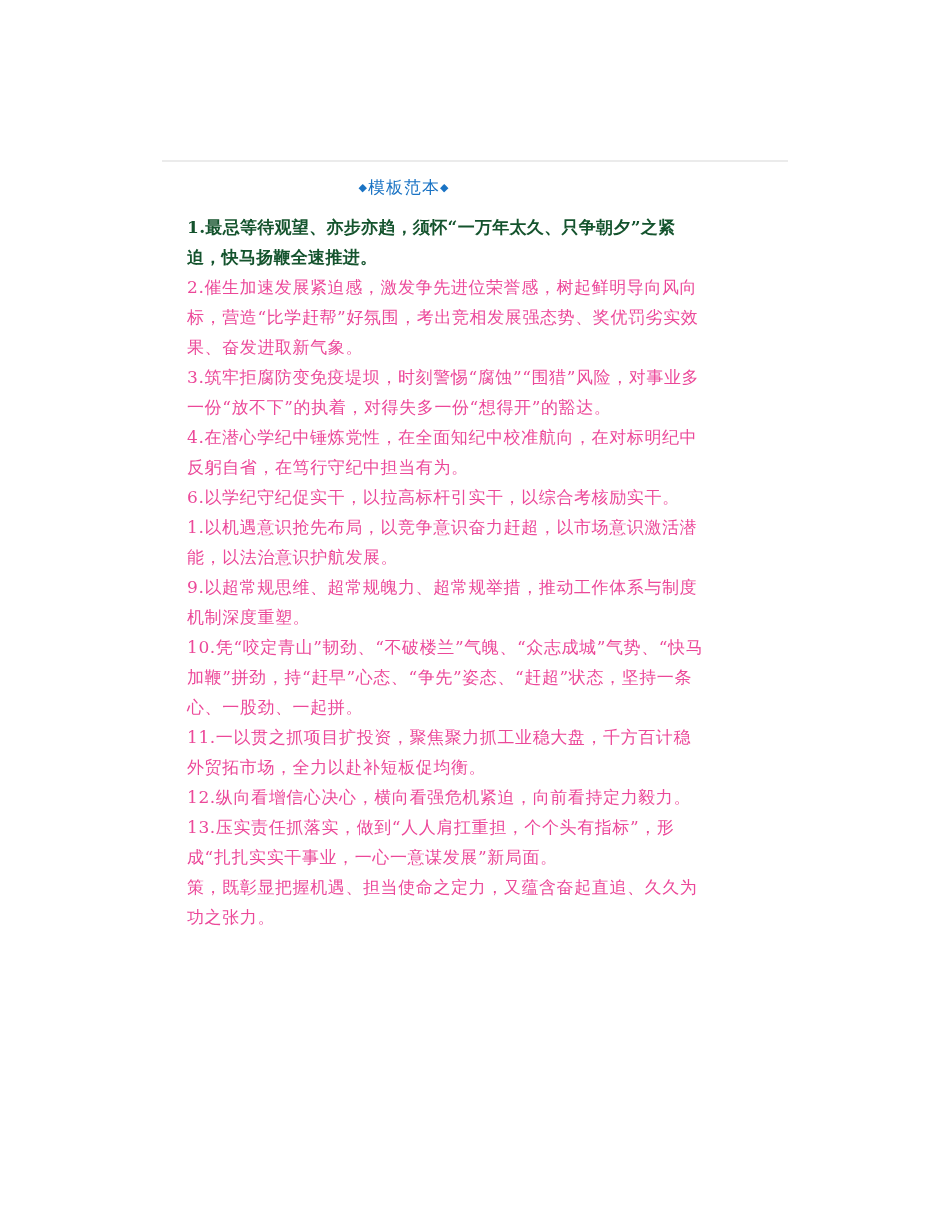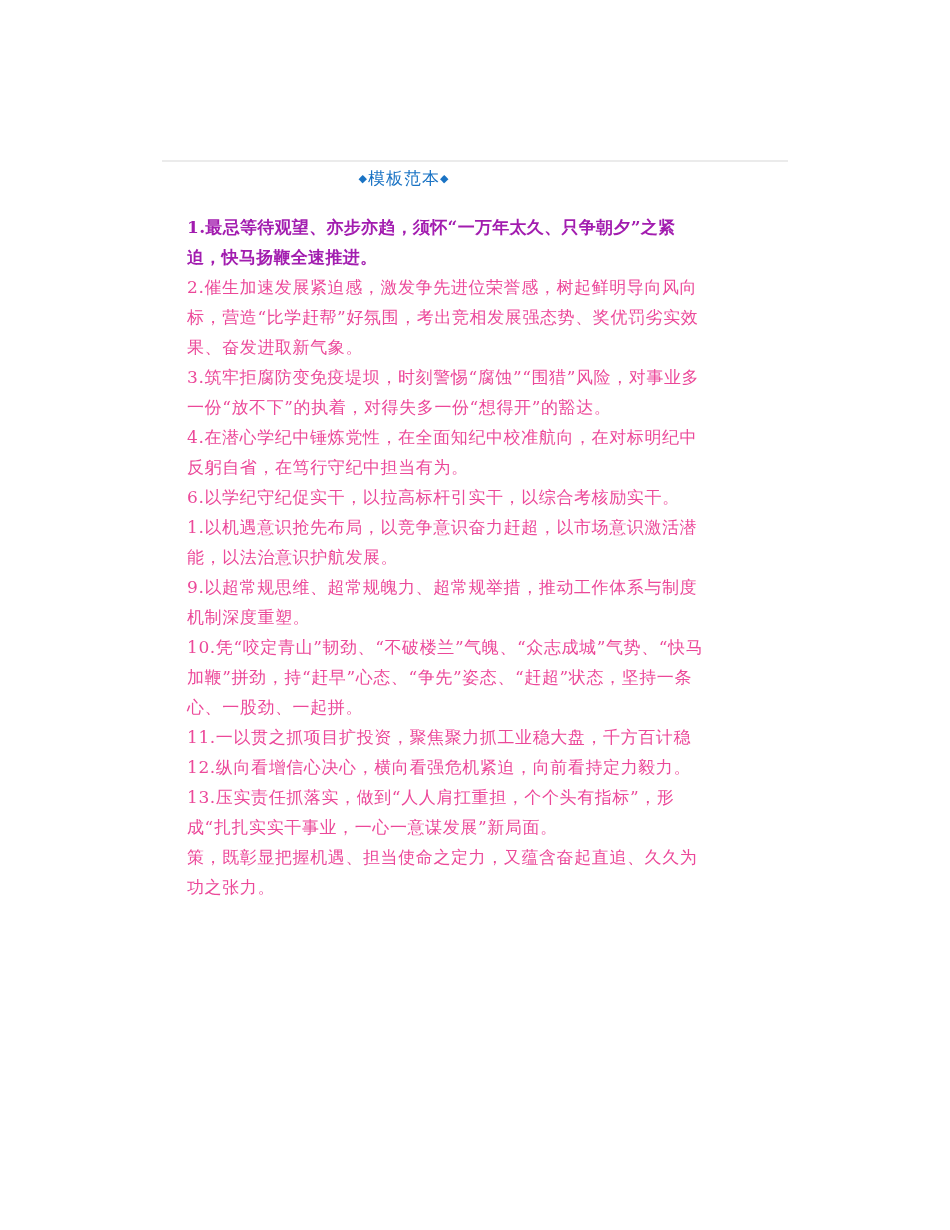--- a/index.html
+++ b/index.html
@@ -1,25 +1,25 @@
 <!DOCTYPE html>
 <html><head>
   <meta charset="utf-8">
   <style>
     html, body { margin: 0; padding: 0; background: #ffffff; }
     body { width: 950px; height: 1230px; position: relative; overflow: hidden;
            font-family: "DejaVu Serif", "Liberation Serif", serif; }
     .divider { position: absolute; left: 162px; top: 160px; width: 626px; height: 2px; background: #ebebeb; }
-    .title { position: absolute; top: 167px; left: 0; width: 808px; text-align: center;
+    .title { position: absolute; top: 176px; left: 0; width: 808px; text-align: center;
              font-size: 17px; color: #1a73c4; letter-spacing: 1px; }
     .title .diamond { font-size: 11px; vertical-align: 2px; color: #1a73c4; }
     .content { position: absolute; top: 212px; left: 187px; width: 590px; }
     .line { height: 30px; line-height: 30px; font-size: 17px; color: #ec4899; white-space: nowrap;
             letter-spacing: 0.6px; }
-    .para.first .line { color: #a21caf; font-weight: bold; letter-spacing: 0.3px; }
+    .para.first .line { color: #14532d; font-weight: bold; letter-spacing: 0.3px; }
   </style>
 </head>
 <body>
 
 <div class="divider"></div>
 
 <div class="title">
   <span class="diamond">◆</span><span>模板范本</span><span class="diamond">◆</span>
 </div>
 
@@ -52,20 +52,21 @@
       <div class="line">9.以超常规思维、超常规魄力、超常规举措，推动工作体系与制度</div>
       <div class="line">机制深度重塑。</div>
     </div>
     <div class="para">
       <div class="line">10.凭“咬定青山”韧劲、“不破楼兰”气魄、“众志成城”气势、“快马</div>
       <div class="line">加鞭”拼劲，持“赶早”心态、“争先”姿态、“赶超”状态，坚持一条</div>
       <div class="line">心、一股劲、一起拼。</div>
     </div>
     <div class="para">
       <div class="line">11.一以贯之抓项目扩投资，聚焦聚力抓工业稳大盘，千方百计稳</div>
+      <div class="line">外贸拓市场，全力以赴补短板促均衡。</div>
     </div>
     <div class="para">
       <div class="line">12.纵向看增信心决心，横向看强危机紧迫，向前看持定力毅力。</div>
     </div>
     <div class="para">
       <div class="line">13.压实责任抓落实，做到“人人肩扛重担，个个头有指标”，形</div>
       <div class="line">成“扎扎实实干事业，一心一意谋发展”新局面。</div>
     </div>
     <div class="para">
       <div class="line">策，既彰显把握机遇、担当使命之定力，又蕴含奋起直追、久久为</div>

